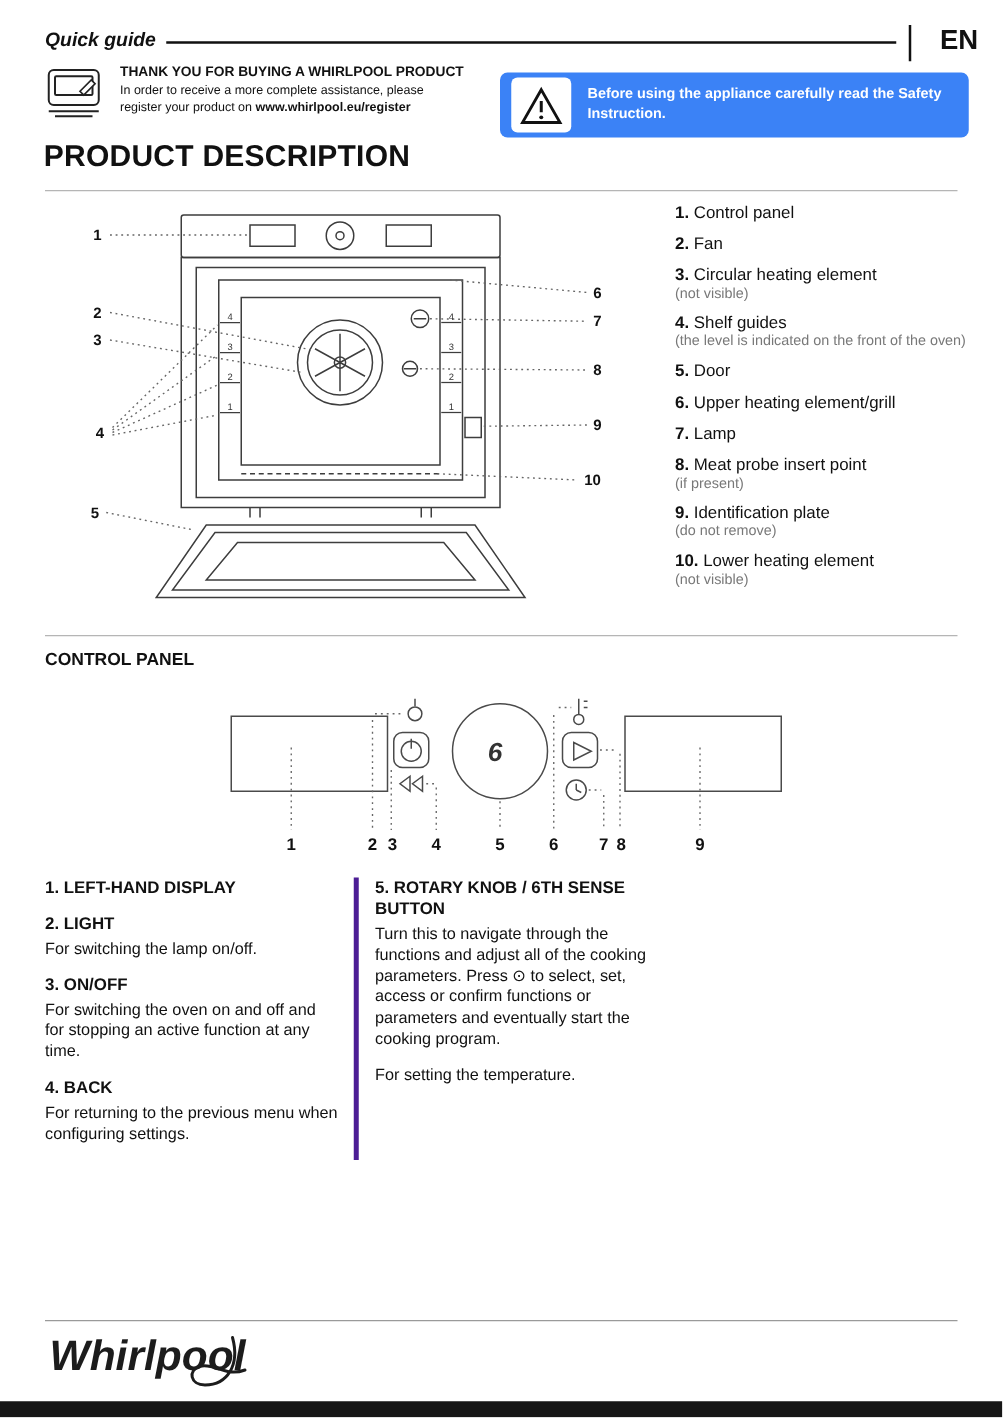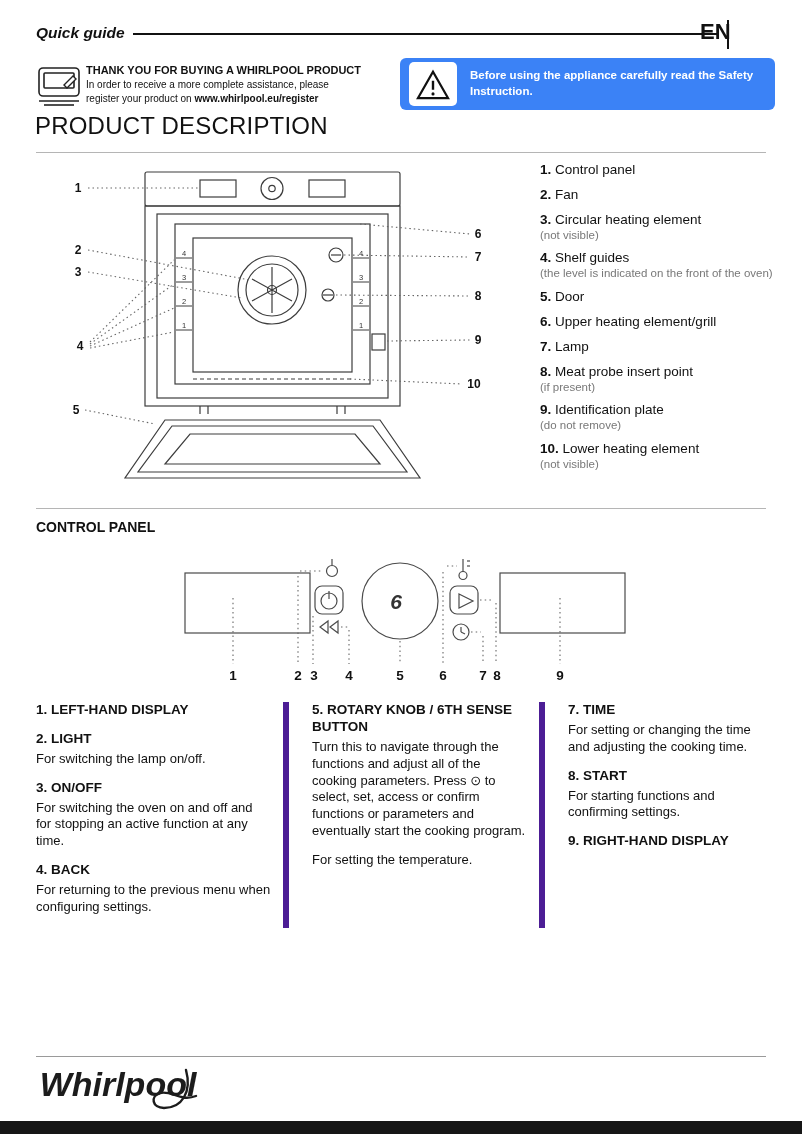--- a/index.html
+++ b/index.html
@@ -4,50 +4,50 @@
 <style>
   *{box-sizing:border-box;margin:0;padding:0}
   html,body{background:#ffffff}
   body{font-family:"Liberation Sans",sans-serif;color:#111}
   .page{position:relative;width:802px;height:1134px;background:#fff;margin:0 auto;overflow:hidden}
 
   
   .qg-title{position:absolute;left:36px;top:24px;font-style:italic;font-weight:bold;font-size:15.5px}
   .qg-line{position:absolute;left:133px;top:33px;width:584px;height:2px;background:#111}
   .qg-vbar{position:absolute;left:727px;top:20px;width:2px;height:29px;background:#111}
-  .qg-lang{position:absolute;left:700px;top:19px;font-weight:bold;font-size:22px}
+  .qg-lang{position:absolute;left:752px;top:19px;font-weight:bold;font-size:22px}
 
   
-  .thankyou{position:absolute;left:36px;top:64px;width:356px;display:flex;gap:4px}
+  .thankyou{position:absolute;left:36px;top:52px;width:356px;display:flex;gap:14px}
   .ty-head{font-weight:bold;font-size:11px;margin-bottom:2px}
   .ty-line{font-size:10px;line-height:1.35}
   .b{font-weight:bold}
 
   
   .warnbox{position:absolute;left:400px;top:58px;width:375px;height:52px;background:#3b82f6;border-radius:6px}
   .warn-iconbox{position:absolute;left:9px;top:4px;width:48px;height:44px;background:#fff;border-radius:5px;display:flex;align-items:center;justify-content:center}
   .warn-text{position:absolute;left:70px;top:50%;transform:translateY(-50%);width:296px;color:#fff;font-weight:bold;font-size:11.5px;line-height:1.35}
 
-  .pd-title{position:absolute;left:35px;top:112px;font-size:24px;font-weight:400;letter-spacing:.2px}
+  .pd-title{position:absolute;left:35px;top:112px;font-size:24px;font-weight:700;letter-spacing:.2px}
   .rule{position:absolute;left:36px;width:730px;height:1px;background:#b5b5b5}
   .rule1{top:152px}.rule2{top:508px}.rule3{top:1056px;background:#9a9a9a}
 
   .oven{position:absolute;left:50px;top:158px;width:460px;height:335px}
   .legend{position:absolute;left:540px;top:162px;width:240px}
   .legend-item{margin-bottom:8px;font-size:13.5px;line-height:1.25}
   .ln{font-weight:bold}
   .lnote{color:#787878;font-size:11.5px;line-height:1.2}
   .lnote:empty{display:none}
 
   .cp-title{position:absolute;left:36px;top:519px;font-size:14px;font-weight:bold}
   .cp-svg{position:absolute;left:95px;top:548px;width:620px;height:145px}
 
   .columns{position:absolute;left:36px;top:702px;width:730px;display:grid;grid-template-columns:247px 256px 227px}
   .col{padding-right:12px}
-  .col + .col{border-left:6px solid #4c1d95;padding-left:23px}
+  .col + .col{border-left:4px solid #4c1d95;padding-left:13px}
   .cp-entry{margin-bottom:12px}
   .cp-heading{font-weight:bold;font-size:13.5px;line-height:1.25;margin-bottom:3px}
   .cp-body{font-size:13px;line-height:1.3}
   .cp-body:empty{display:none}
 
   .logo-wrap{position:absolute;left:0;top:1058px;width:100%;text-align:left}
   .bottombar{position:absolute;left:0;bottom:0;width:802px;height:13px;background:#161616}
   svg text{font-family:"Liberation Sans",sans-serif}
 </style>
 </head>
@@ -277,34 +277,20 @@
     </div>
     <div class="col">
       <div class="cp-entry">
         <div class="cp-heading">5. ROTARY KNOB / 6TH SENSE BUTTON</div>
         <div class="cp-body">Turn this to navigate through the functions and adjust all of the cooking parameters. Press ⊙ to select, set, access or confirm functions or parameters and eventually start the cooking program.</div>
       </div>
       <div class="cp-entry">
         <div class="cp-body">For setting the temperature.</div>
       </div>
     </div>
-    <div class="col">
-      <div class="cp-entry">
-        <div class="cp-heading">7. TIME</div>
-        <div class="cp-body">For setting or changing the time and adjusting the cooking time.</div>
-      </div>
-      <div class="cp-entry">
-        <div class="cp-heading">8. START</div>
-        <div class="cp-body">For starting functions and confirming settings.</div>
-      </div>
-      <div class="cp-entry">
-        <div class="cp-heading">9. RIGHT-HAND DISPLAY</div>
-
-      </div>
-    </div>
   </div>
 
   <div class="rule rule3"></div>
   <div class="logo-wrap">
     <svg width="250" height="56" viewBox="0 0 250 56">
       <text x="118" y="38" text-anchor="middle" font-family="'DejaVu Serif',serif" font-style="italic" font-weight="bold" font-size="34" fill="#1c1c1c">Whirlpool</text>
       <path d="M186,12 C192,34 182,50 164,50 C152,50 150,38 160,35 C172,32 180,44 196,38" fill="none" stroke="#1c1c1c" stroke-width="2.4" stroke-linecap="round"></path>
     </svg>
   </div>
   <div class="bottombar"></div>

